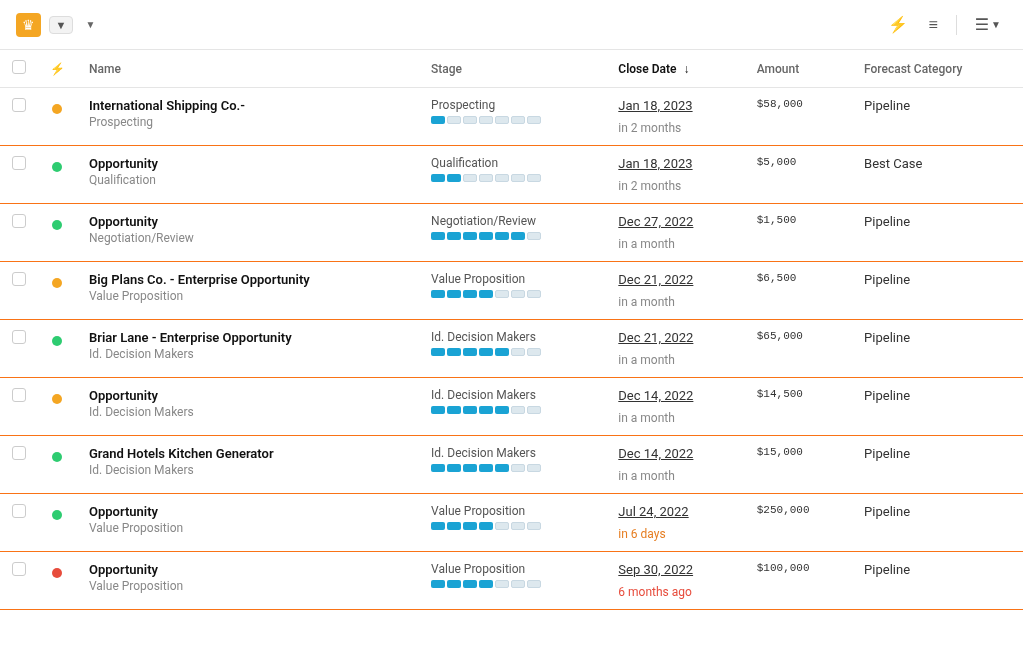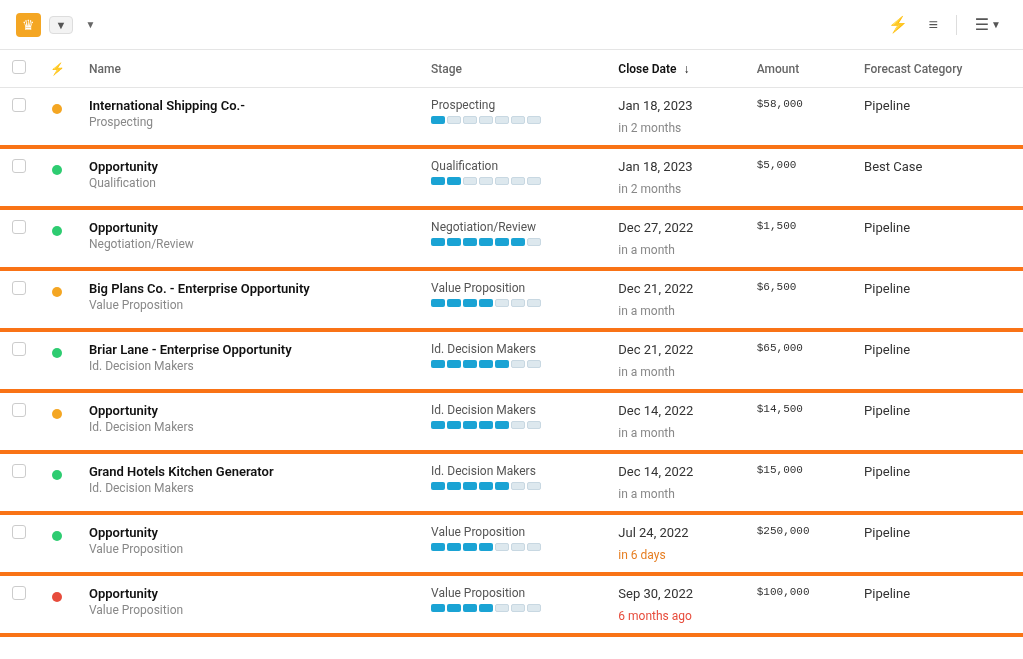--- a/index.html
+++ b/index.html
@@ -58,21 +58,21 @@
       font-weight: 500;
       color: #666;
       font-size: 12px;
       border-bottom: 1px solid #e5e5e5;
       white-space: nowrap;
     }
     thead th.sort-active { color: #111; font-weight: 600; }
     thead th .sort-arrow { margin-left: 4px; }
 
     tbody tr {
-      border-bottom: 4px solid #f97316;
+      border-bottom: 1px solid #f97316;
     }
 
     td { padding: 10px 12px; vertical-align: top; }
 
     .cb-col { width: 36px; text-align: center; }
     .dot-col { width: 28px; text-align: center; padding-top: 14px; }
     .status-dot {
       width: 10px; height: 10px; border-radius: 50%; display: inline-block;
     }
     .dot-green { background: #2ecc71; }
@@ -85,21 +85,21 @@
     .stage-label { font-size: 12px; color: #555; margin-bottom: 4px; }
     .progress-bar-wrap {
       display: flex; gap: 2px; align-items: center; margin-top: 4px;
     }
     .seg {
       height: 8px; width: 14px; border-radius: 2px;
     }
     .seg-filled { background: #1aa3d4; }
     .seg-empty { background: #dde8ee; border: 1px solid #c8d8e2; }
 
-    .close-date-main { font-size: 13px; color: #333; }
+    .close-date-main { font-size: 13px; color: #333; text-decoration: underline; }
     .close-date-sub { font-size: 12px; color: #888; margin-top: 8px; }
     .close-date-sub.overdue { color: #e67e22; }
     .close-date-sub.urgent { color: #e74c3c; }
 
     .amount-cell { font-size: 11px; color: #333; font-family: Liberation Mono, monospace; }
     .forecast-cell { font-size: 13px; color: #333; }
 
     .checkbox { width: 14px; height: 14px; border: 1px solid #ccc; border-radius: 3px; display: inline-block; }
 
     .list-view-btn { display: flex; align-items: center; gap: 2px; }

